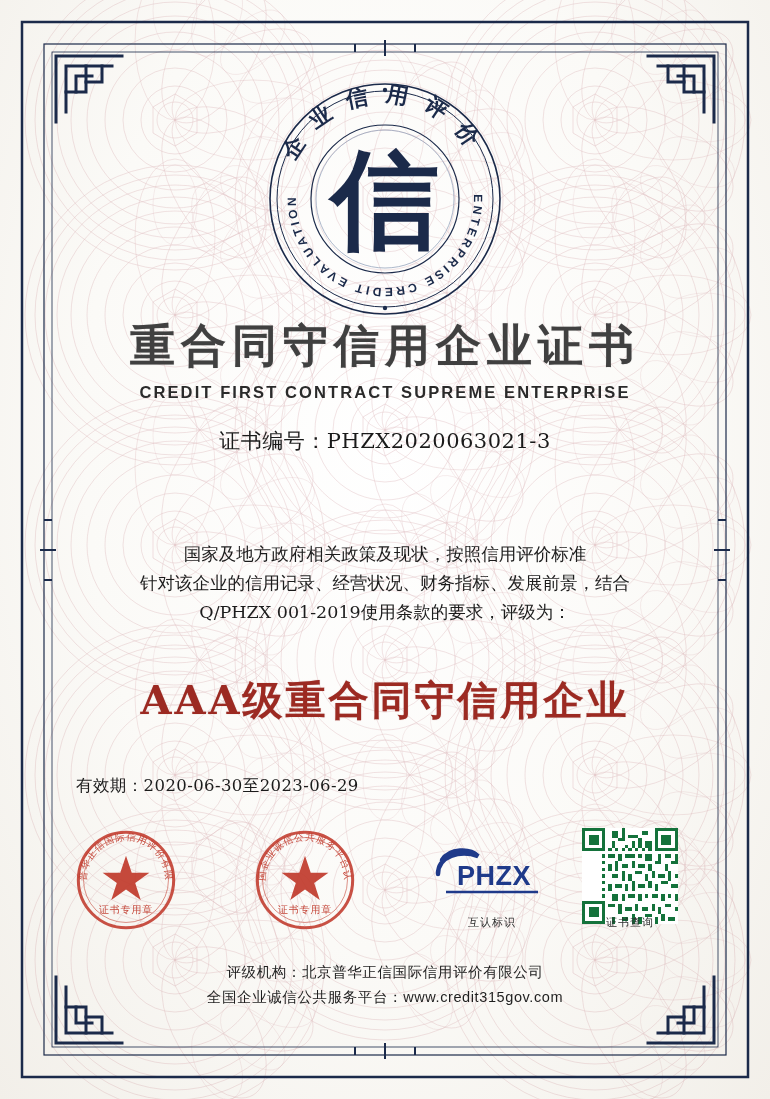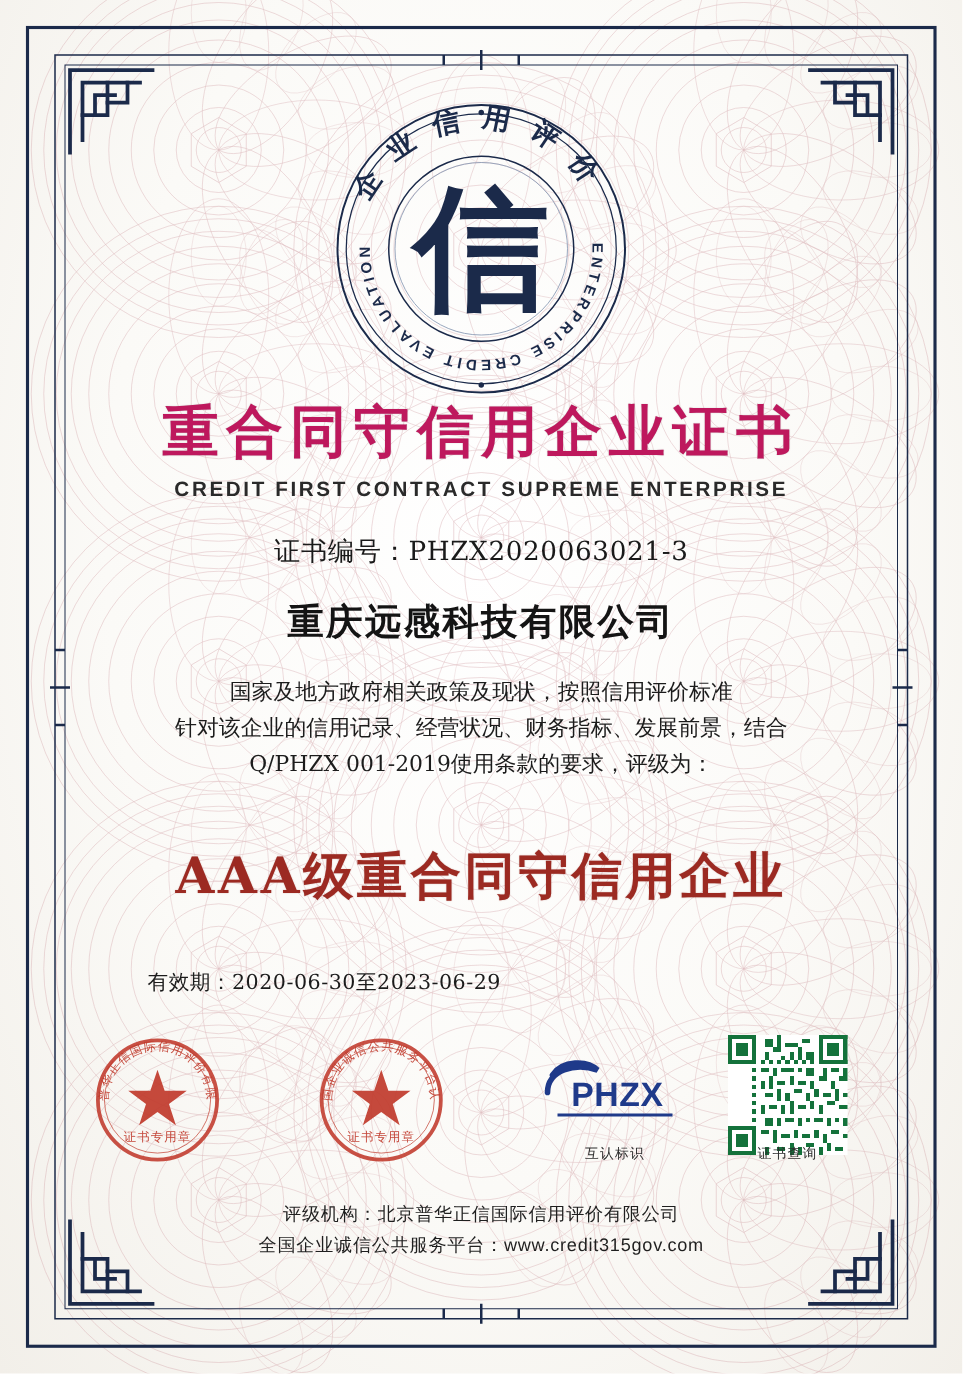--- a/index.html
+++ b/index.html
@@ -75,21 +75,21 @@
   .title-cn {
     position: absolute;
     left: 0;
     right: 0;
     top: 316px;
     text-align: center;
     font-family: "DejaVu Serif", serif;
     font-weight: bold;
     font-size: 45px;
     letter-spacing: 6px;
-    color: #be185d;
+    color: #404040;
     text-shadow: 0 0 1px rgba(0,0,0,0.25);
   }
 
   .title-en {
     position: absolute;
     left: 0;
     right: 0;
     top: 383px;
     text-align: center;
     font-family: "Liberation Sans", sans-serif;
@@ -152,21 +152,20 @@
   }
 
   .validity {
     position: absolute;
     left: 76px;
     top: 775px;
     font-family: "DejaVu Serif", serif;
     font-size: 16.5px;
     color: #1b1b1b;
     letter-spacing: 0.4px;
-    margin-left: 42px;
   }
 
   
   #stamps-row {
     position: absolute;
     left: 0;
     top: 828px;
     width: 770px;
     height: 120px;
   }
@@ -367,21 +366,20 @@
 
   <div id="content">
 
     <div class="title-cn">重合同守信用企业证书</div>
     <div class="title-en">CREDIT FIRST CONTRACT SUPREME ENTERPRISE</div>
 
     <div class="cert-number">
       <span>证书编号：</span><span>PHZX2020063021-3</span>
     </div>
 
-    <div class="company-name">重庆远感科技有限公司</div>
 
     <div class="body-text">
       <div>国家及地方政府相关政策及现状，按照信用评价标准</div>
       <div>针对该企业的信用记录、经营状况、财务指标、发展前景，结合</div>
       <div>Q/PHZX 001-2019使用条款的要求，评级为：</div>
     </div>
 
     <div class="grade-text">AAA级重合同守信用企业</div>
 
     <div class="validity">有效期：2020-06-30至2023-06-29</div>

